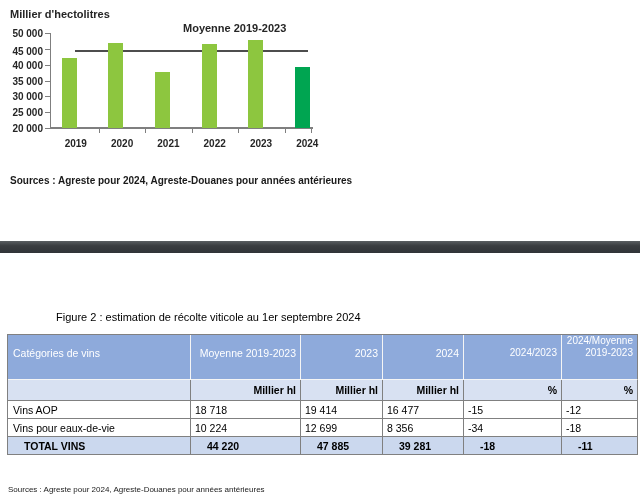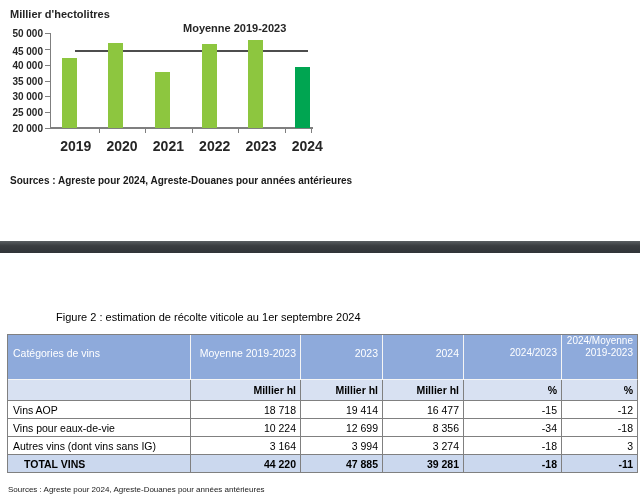--- a/index.html
+++ b/index.html
@@ -16,42 +16,42 @@
   .chart-ylabel{position:absolute;left:10px;top:8px;font-size:11px;font-weight:bold;color:var(--ink);}
   .avg-label{position:absolute;left:183px;top:22px;font-size:11px;font-weight:bold;color:var(--ink);}
   .plot{position:absolute;left:0;top:0;width:340px;height:160px;}
   .ytick-label{position:absolute;left:0;width:43px;text-align:right;font-size:10px;font-weight:bold;color:var(--ink);line-height:11px;}
   .ytick{position:absolute;width:5px;height:1px;background:var(--axis);}
   .yaxis{position:absolute;left:50px;top:33px;width:1px;height:95px;background:var(--axis);}
   .baseline{position:absolute;left:50px;top:127px;width:263px;height:2px;background:var(--axis);}
   .xtick{position:absolute;width:1px;height:4px;top:129px;background:var(--axis);}
   .bar{position:absolute;width:15px;z-index:2;}
   .avg-line{position:absolute;height:2px;background:var(--avg-line);z-index:1;}
-  .xcat-label{position:absolute;top:138px;width:44px;text-align:center;font-size:14px;font-weight:bold;color:var(--ink);}
+  .xcat-label{position:absolute;top:138px;width:44px;text-align:center;font-size:10px;font-weight:bold;color:var(--ink);}
   .chart-sources{position:absolute;left:10px;top:175px;font-size:10px;font-weight:bold;color:#1a1a1a;}
 
   
   .divider{position:absolute;left:0;top:241px;width:640px;height:12px;
            background:linear-gradient(180deg,#5a5e61 0%,#3a3d40 40%,#313438 100%);}
 
   
   .fig2-caption{position:absolute;left:8px;top:311px;font-size:11px;font-weight:normal;color:#000;padding-left:48px;}
   table.harvest{position:absolute;left:7px;top:334px;width:630px;border-spacing:0;table-layout:fixed;
                 font-family:"Liberation Sans",sans-serif;font-size:10.5px;
                 border-left:1px solid var(--border);border-top:1px solid var(--border);}
   .harvest th,.harvest td{border-right:1px solid var(--border);border-bottom:1px solid var(--border);
                 padding:0 4px;box-sizing:border-box;overflow:hidden;}
   tr.hdr th{background:var(--header-bg);color:#fff;font-weight:normal;text-align:right;
             vertical-align:bottom;height:37px;padding-bottom:20px;font-size:10.5px;
             border-right-color:#f5f5f5;border-bottom-color:#f5f5f5;line-height:12px;}
   tr.hdr th:first-child{text-align:left;padding-left:5px;}
   tr.hdr th:last-child{border-right-color:var(--border);font-size:10px;}
   tr.hdr th.c5{font-size:10px;}
   tr.sub th{background:var(--sub-bg);color:#000;font-weight:bold;text-align:right;height:21px;vertical-align:middle;}
-  tbody td{height:18px;text-align:right;background:#fff;vertical-align:middle;}
+  tbody td{height:18px;background:#fff;vertical-align:middle;}
   tbody td:first-child{text-align:left;padding-left:5px;}
   tr.total td{background:var(--total-bg);font-weight:bold;padding-left:16px;}
   .table-sources{position:absolute;left:8px;top:485px;font-size:8px;color:#1a1a1a;}
 </style>
 </head>
 <body>
 
 <div class="page">
 
   <div class="chart-ylabel">Millier d'hectolitres</div>
@@ -138,28 +138,20 @@
         <td>-12</td>
       </tr>
       <tr>
         <td>Vins pour eaux-de-vie</td>
         <td>10 224</td>
         <td>12 699</td>
         <td>8 356</td>
         <td>-34</td>
         <td>-18</td>
       </tr>
-      <tr>
-        <td>Autres vins (dont vins sans IG)</td>
-        <td>3 164</td>
-        <td>3 994</td>
-        <td>3 274</td>
-        <td>-18</td>
-        <td>3</td>
-      </tr>
       <tr class="total">
         <td>TOTAL VINS</td>
         <td>44 220</td>
         <td>47 885</td>
         <td>39 281</td>
         <td>-18</td>
         <td>-11</td>
       </tr>
     </tbody>
   </table>

